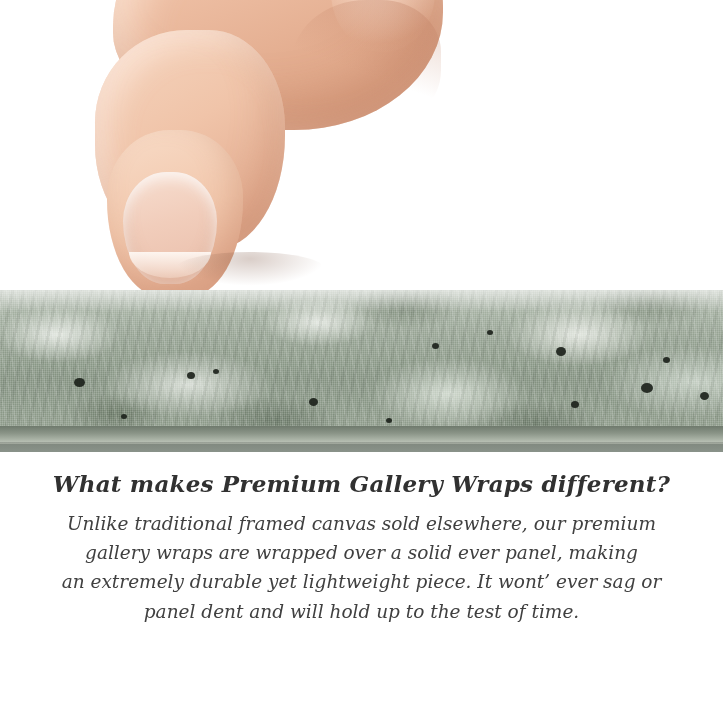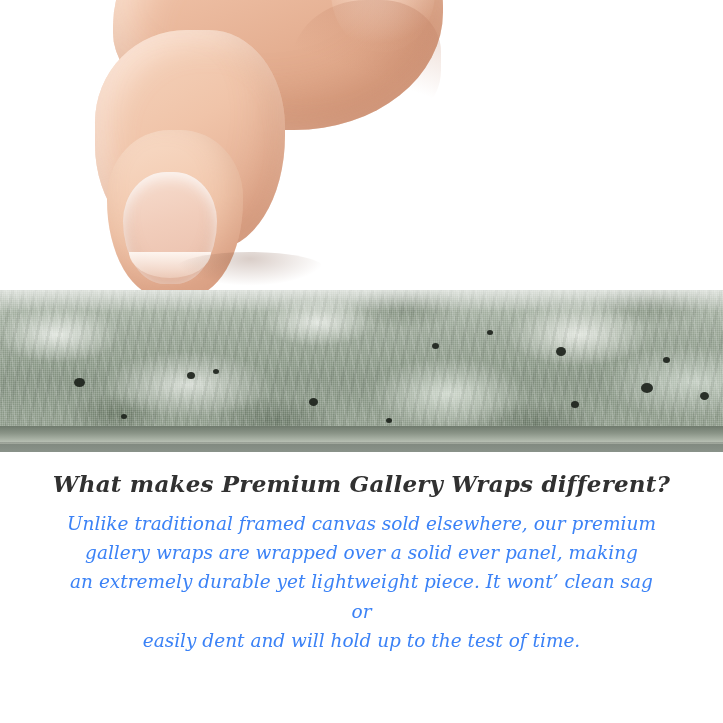--- a/index.html
+++ b/index.html
@@ -212,21 +212,21 @@
     font-style: italic;
     font-weight: bold;
     letter-spacing: 0.2px;
     margin: 0 0 12px 0;
     color: #313131;
   }
   .copy-body {
     font-size: 18.5px;
     font-style: italic;
     line-height: 1.58;
-    color: #3b82f6;
+    color: #404040;
     margin: 12px auto;
     width: 600px;
   }
   .copy-body span {
     display: block;
   }
 </style>
 </head>
 <body>
 
@@ -268,18 +268,18 @@
         <div class="speck" style="left: 386px; top: 128px; width: 6px; height: 5px; background: rgb(29, 35, 28);"></div>
         <div class="speck" style="left: 487px; top: 40px; width: 6px; height: 5px; background: rgb(29, 35, 28);"></div>
       </div>
   </div>
 
   <div class="copy">
     <div class="copy-heading">What makes Premium Gallery Wraps different?</div>
     <div class="copy-body">
       <span>Unlike traditional framed canvas sold elsewhere, our premium</span>
       <span>gallery wraps are wrapped over a solid ever panel, making</span>
-      <span>an extremely durable yet lightweight piece. It wont’ clean sag or</span>
-      <span>easily dent and will hold up to the test of time.</span>
+      <span>an extremely durable yet lightweight piece. It wont’ ever sag or</span>
+      <span>panel dent and will hold up to the test of time.</span>
     </div>
   </div>
 
 </div>
 
 </body></html>

